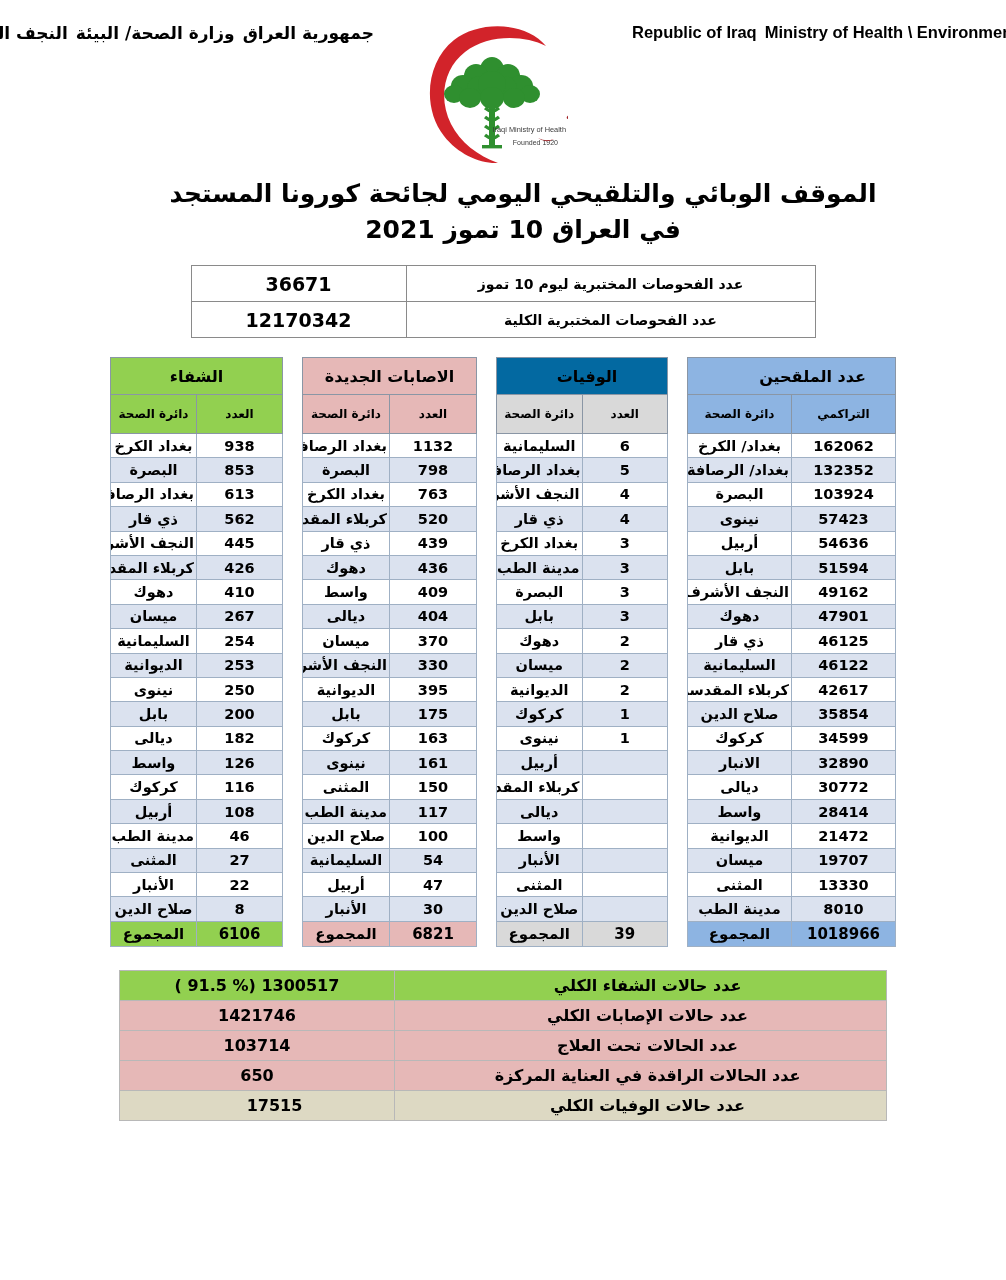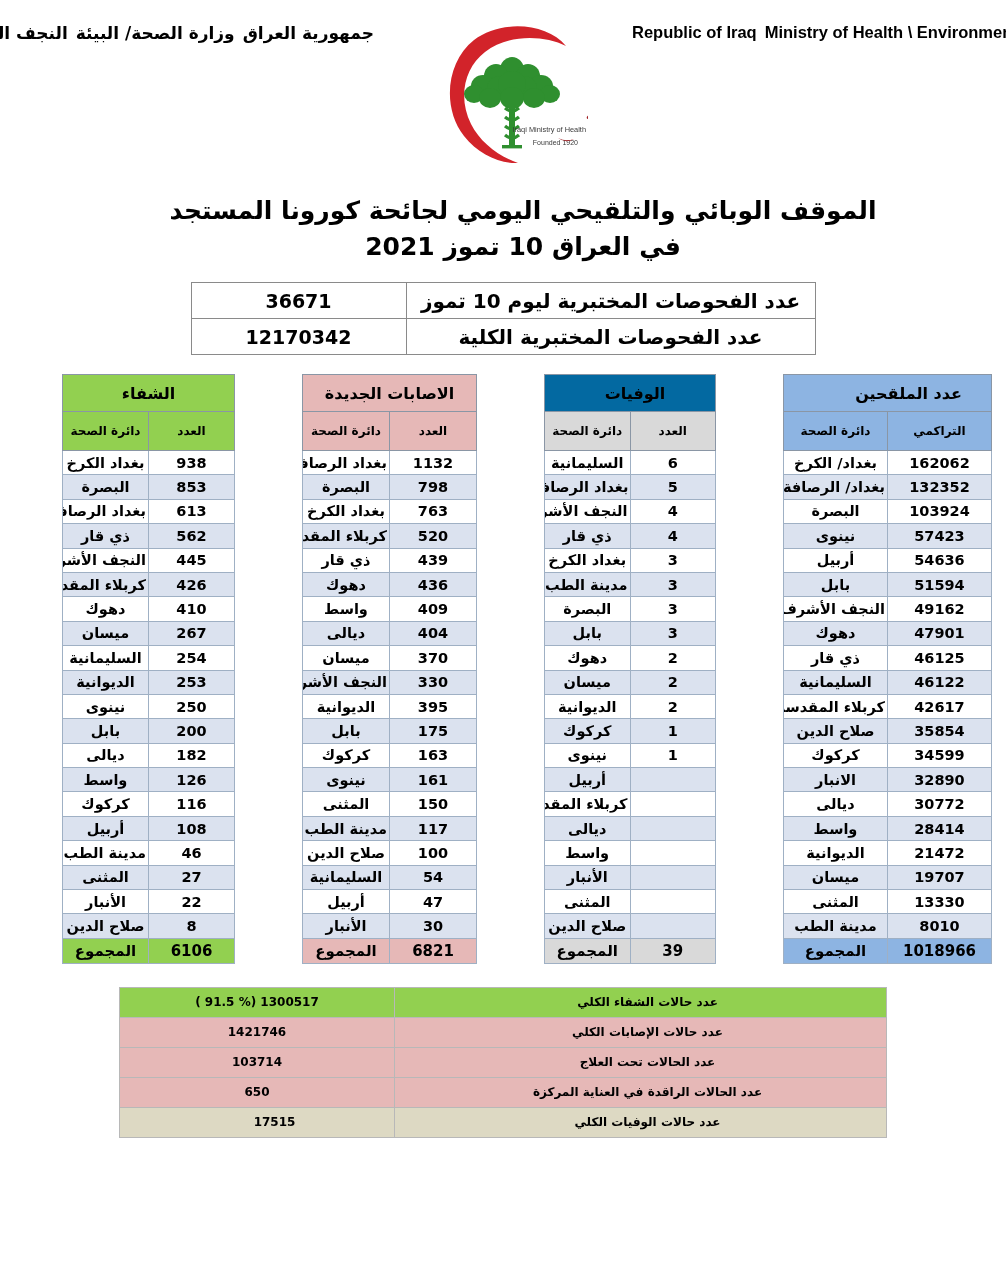--- a/index.html
+++ b/index.html
@@ -57,50 +57,50 @@
     font-family: "DejaVu Sans", sans-serif;
     direction: rtl;
     font-size: 16px;
   }
 
   
   .logo-wrap {
     width: 170px;
     display: flex;
     align-items: flex-start;
-    justify-content: flex-start;
+    justify-content: flex-end;
     padding-top: 2px;
   }
 
   
   .report-title {
     text-align: center;
     direction: rtl;
-    margin-top: 23px;
+    margin-top: 6px;
     padding-left: 40px;
   }
   .report-title .t-line {
     font-size: 25px;
     font-weight: bold;
     line-height: 1.42;
     letter-spacing: 0;
   }
 
   
   .lab-table {
     width: 590px;
     margin: 18px auto 0 auto;
     border-collapse: collapse;
     direction: rtl;
     table-layout: fixed;
   }
   .lab-table td {
     border: 1px solid #8a8a8a;
     height: 35px;
-    font-size: 20px;
+    font-size: 14px;
     font-weight: bold;
     text-align: center;
     vertical-align: middle;
     background: #ffffff;
     padding: 0 8px;
   }
   .lab-table td.lab-label { width: 392px; }
   .lab-table td.lab-value { width: 198px; font-size: 19px; }
 
   
@@ -113,21 +113,20 @@
     margin: 19px auto 0 auto;
     width: 770px;
     direction: rtl;
   }
   .block {
     direction: rtl;
   }
   .block table {
     border-collapse: collapse;
     table-layout: fixed;
-    margin-left: 48px;
   }
   .block th, .block td {
     border: 1px solid #9fb0c4;
     text-align: center;
     vertical-align: middle;
     font-size: 14.5px;
     font-weight: bold;
     height: 24.4px;
     padding: 0 2px;
     box-sizing: border-box;
@@ -172,21 +171,21 @@
   .summary {
     width: 767px;
     margin: 23px auto 0 auto;
     border-collapse: collapse;
     direction: rtl;
     table-layout: fixed;
   }
   .summary td {
     border: 1px solid #b8b8b8;
     height: 30px;
-    font-size: 12px;
+    font-size: 16px;
     font-weight: bold;
     text-align: center;
     vertical-align: middle;
     padding: 0 6px;
     box-sizing: border-box;
   }
   .summary td.s-label { width: 492px; padding-left: 20px; }
   .summary td.s-value { width: 275px; }
 </style>
 </head>

